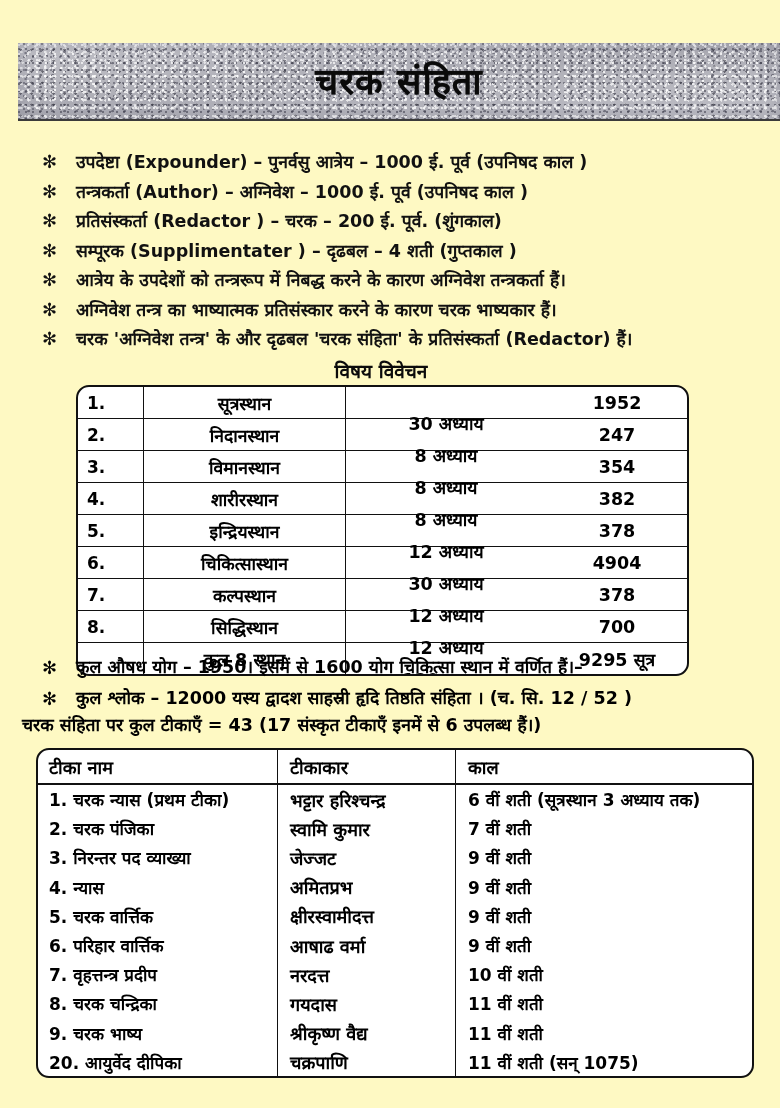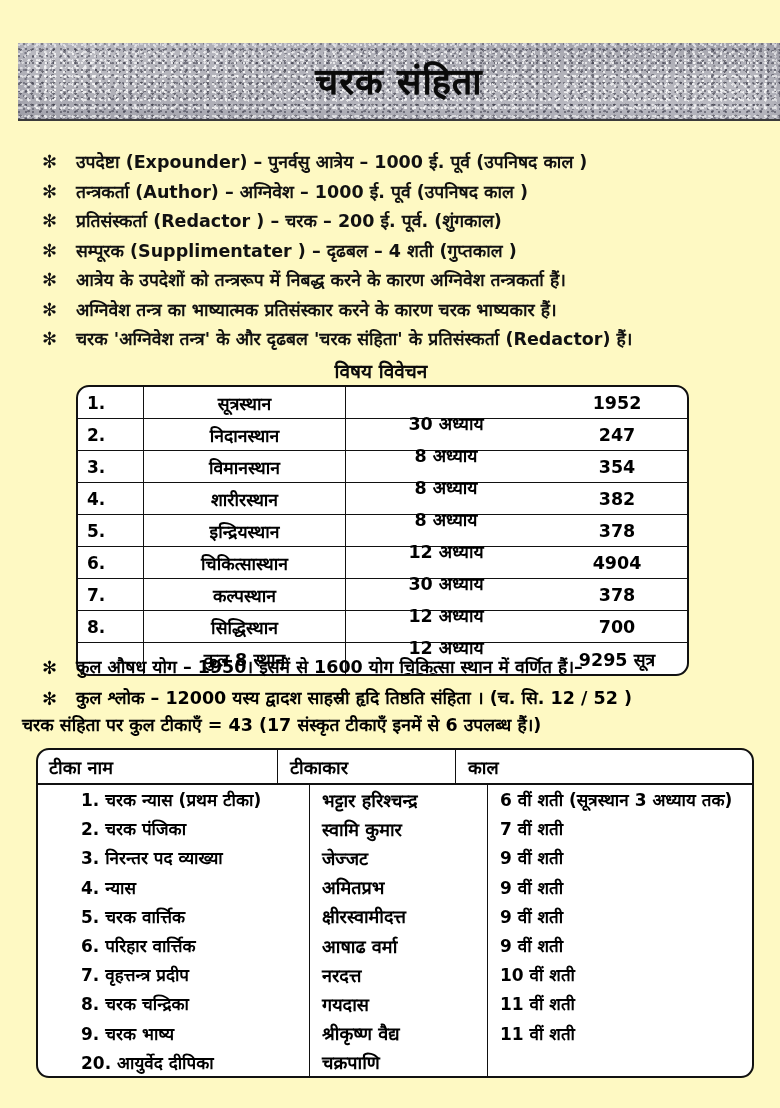--- a/index.html
+++ b/index.html
@@ -211,21 +211,21 @@
     border: 2.2px solid #111;
     border-radius: 13px;
     background: #fff;
     overflow: hidden;
   }
   .t2-head {
     display: flex;
     height: 33px;
     border-bottom: 2px solid #111;
   }
-  .t2-body { display: block; margin-left: 32px; }
+  .t2-body { display: block; }
   .t2-row {
     display: flex;
     height: 29.2px;
   }
   .t2-c1 {
     flex: 0 0 228px;
     border-right: 1.9px solid #111;
     padding-left: 11px;
     display: flex;
     align-items: center;
@@ -421,17 +421,18 @@
         <div class="t2-c3">11 वीं शती</div>
       </div>
       <div class="t2-row">
         <div class="t2-c1">9. चरक भाष्य</div>
         <div class="t2-c2">श्रीकृष्ण वैद्य</div>
         <div class="t2-c3">11 वीं शती</div>
       </div>
       <div class="t2-row">
         <div class="t2-c1">20. आयुर्वेद दीपिका</div>
         <div class="t2-c2">चक्रपाणि</div>
+        <div class="t2-c3">11 वीं शती (सन् 1075)</div>
       </div>
     </div>
   </div>
 
 </div>
 
 </body></html>

